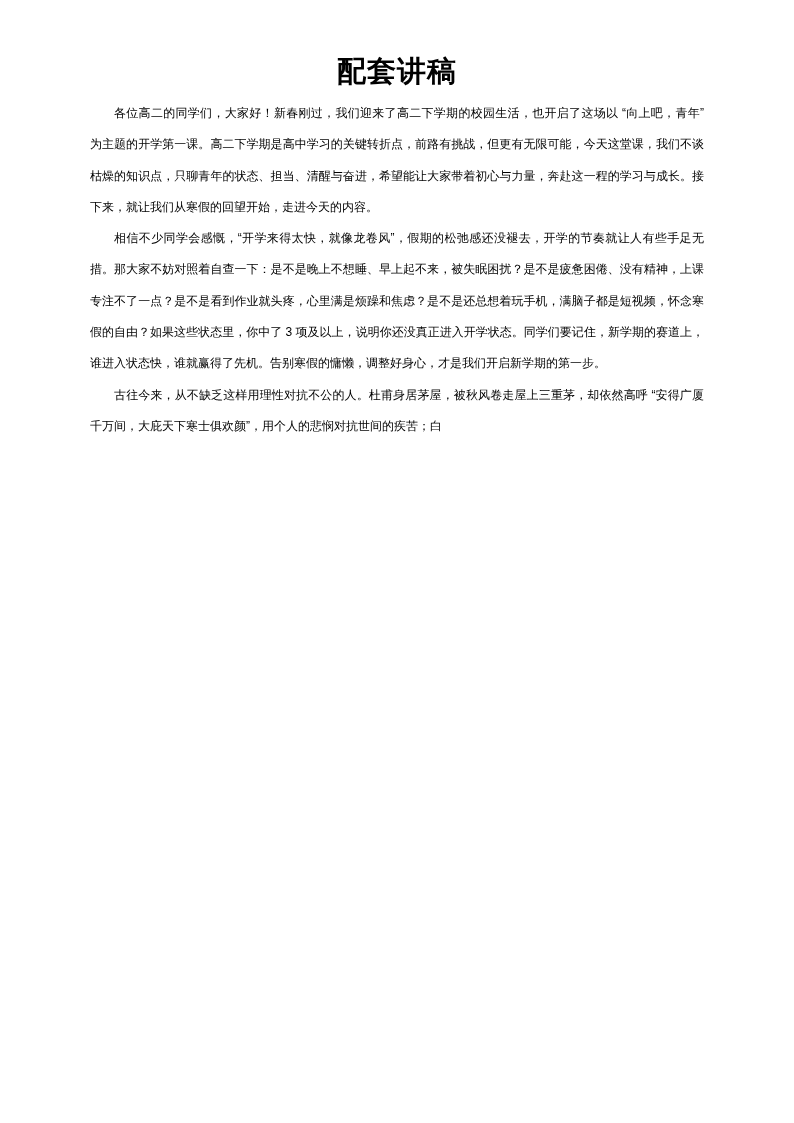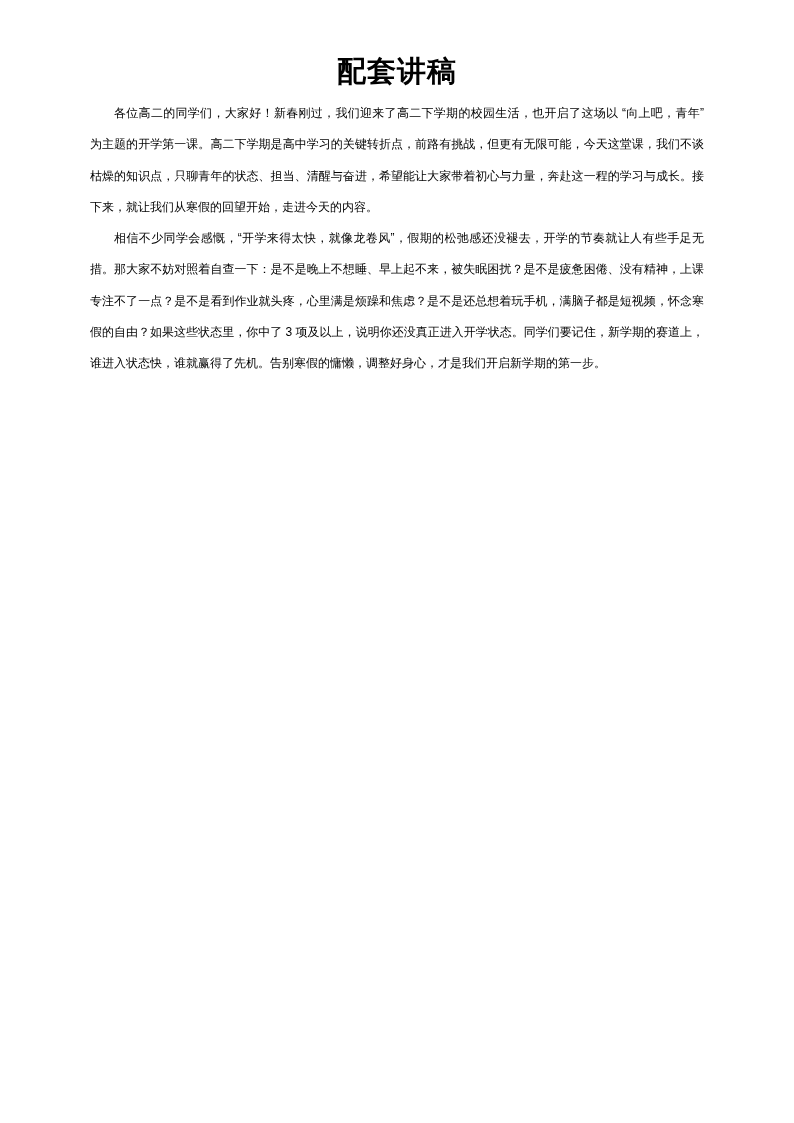--- a/index.html
+++ b/index.html
@@ -44,14 +44,15 @@
   }
 </style>
 </head>
 <body>
 
 <div class="page">
   <h1 class="doc-title">配套讲稿</h1>
   <div class="doc-content" id="doc-content">
       <p class="para"><span class="seg">各位高二的同学们，大家好！新春刚过，我们迎来了高二下学期的校园生活，也开启了这场以 “向上吧，青年” 为主题的开学第一课。高二下学期是高中学习的关键转折点，前路有挑战，但更有无限可能，今天这堂课，我们不谈枯燥的知识点，只聊青年的状态、担当、清醒与奋进，希望能让大家带着初心与力量，奔赴这一程的学习与成长。接下来，就让我们从寒假的回望开始，走进今天的内容。</span></p>
       <p class="para"><span class="seg">相信不少同学会感慨，“开学来得太快，就像龙卷风”，假期的松弛感还没褪去，开学的节奏就让人有些手足无措。那大家不妨对照着自查一下：是不是晚上不想睡、早上起不来，被失眠困扰？是不是疲惫困倦、没有精神，上课专注不了一点？是不是看到作业就头疼，心里满是烦躁和焦虑？是不是还总想着玩手机，满脑子都是短视频，怀念寒假的自由？如果这些状态里，你中了 3 项及以上，说明你还没真正进入开学状态。同学们要记住，新学期的赛道上，谁进入状态快，谁就赢得了先机。告别寒假的慵懒，调整好身心，才是我们开启新学期的第一步。</span></p>
+      <p class="para"><span class="seg">古往今来，从不缺乏这样用理性对抗不公的人。杜甫身居茅屋，被秋风卷走屋上三重茅，却依然高呼 “安得广厦千万间，大庇天下寒士俱欢颜”，用个人的悲悯对抗世间的疾苦；白</span></p>
     </div>
 </div>
 
 </body></html>

